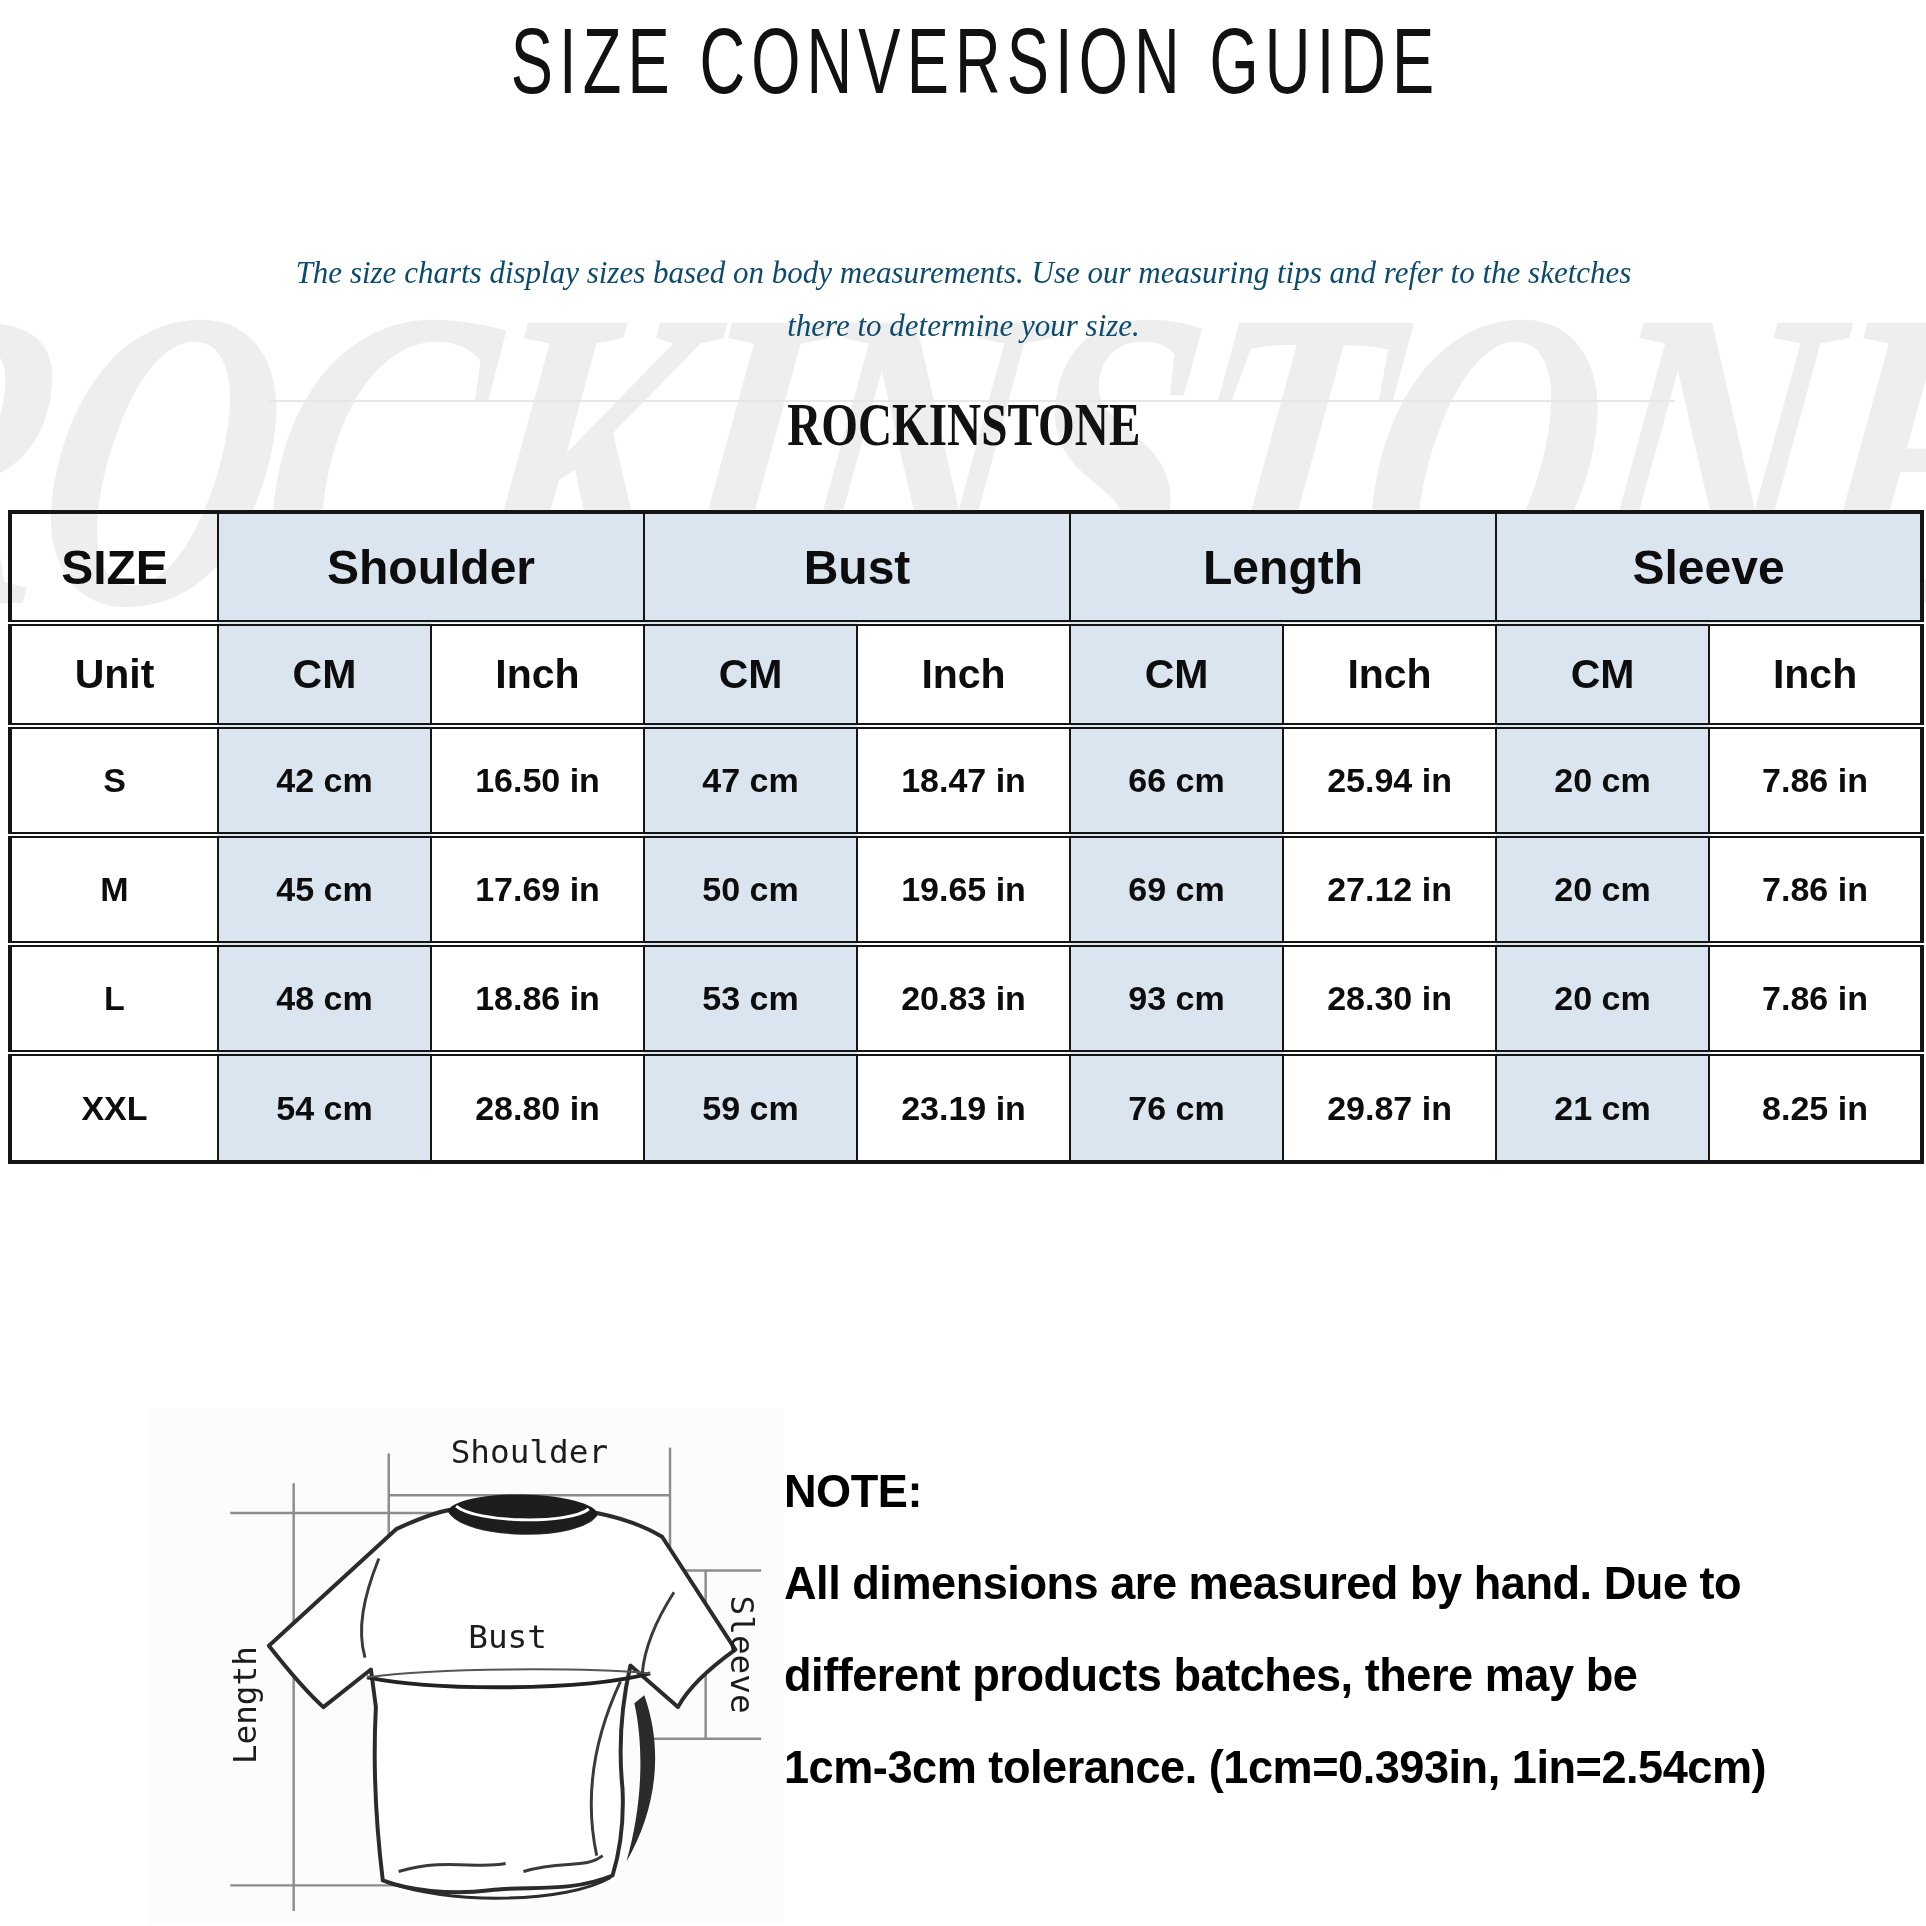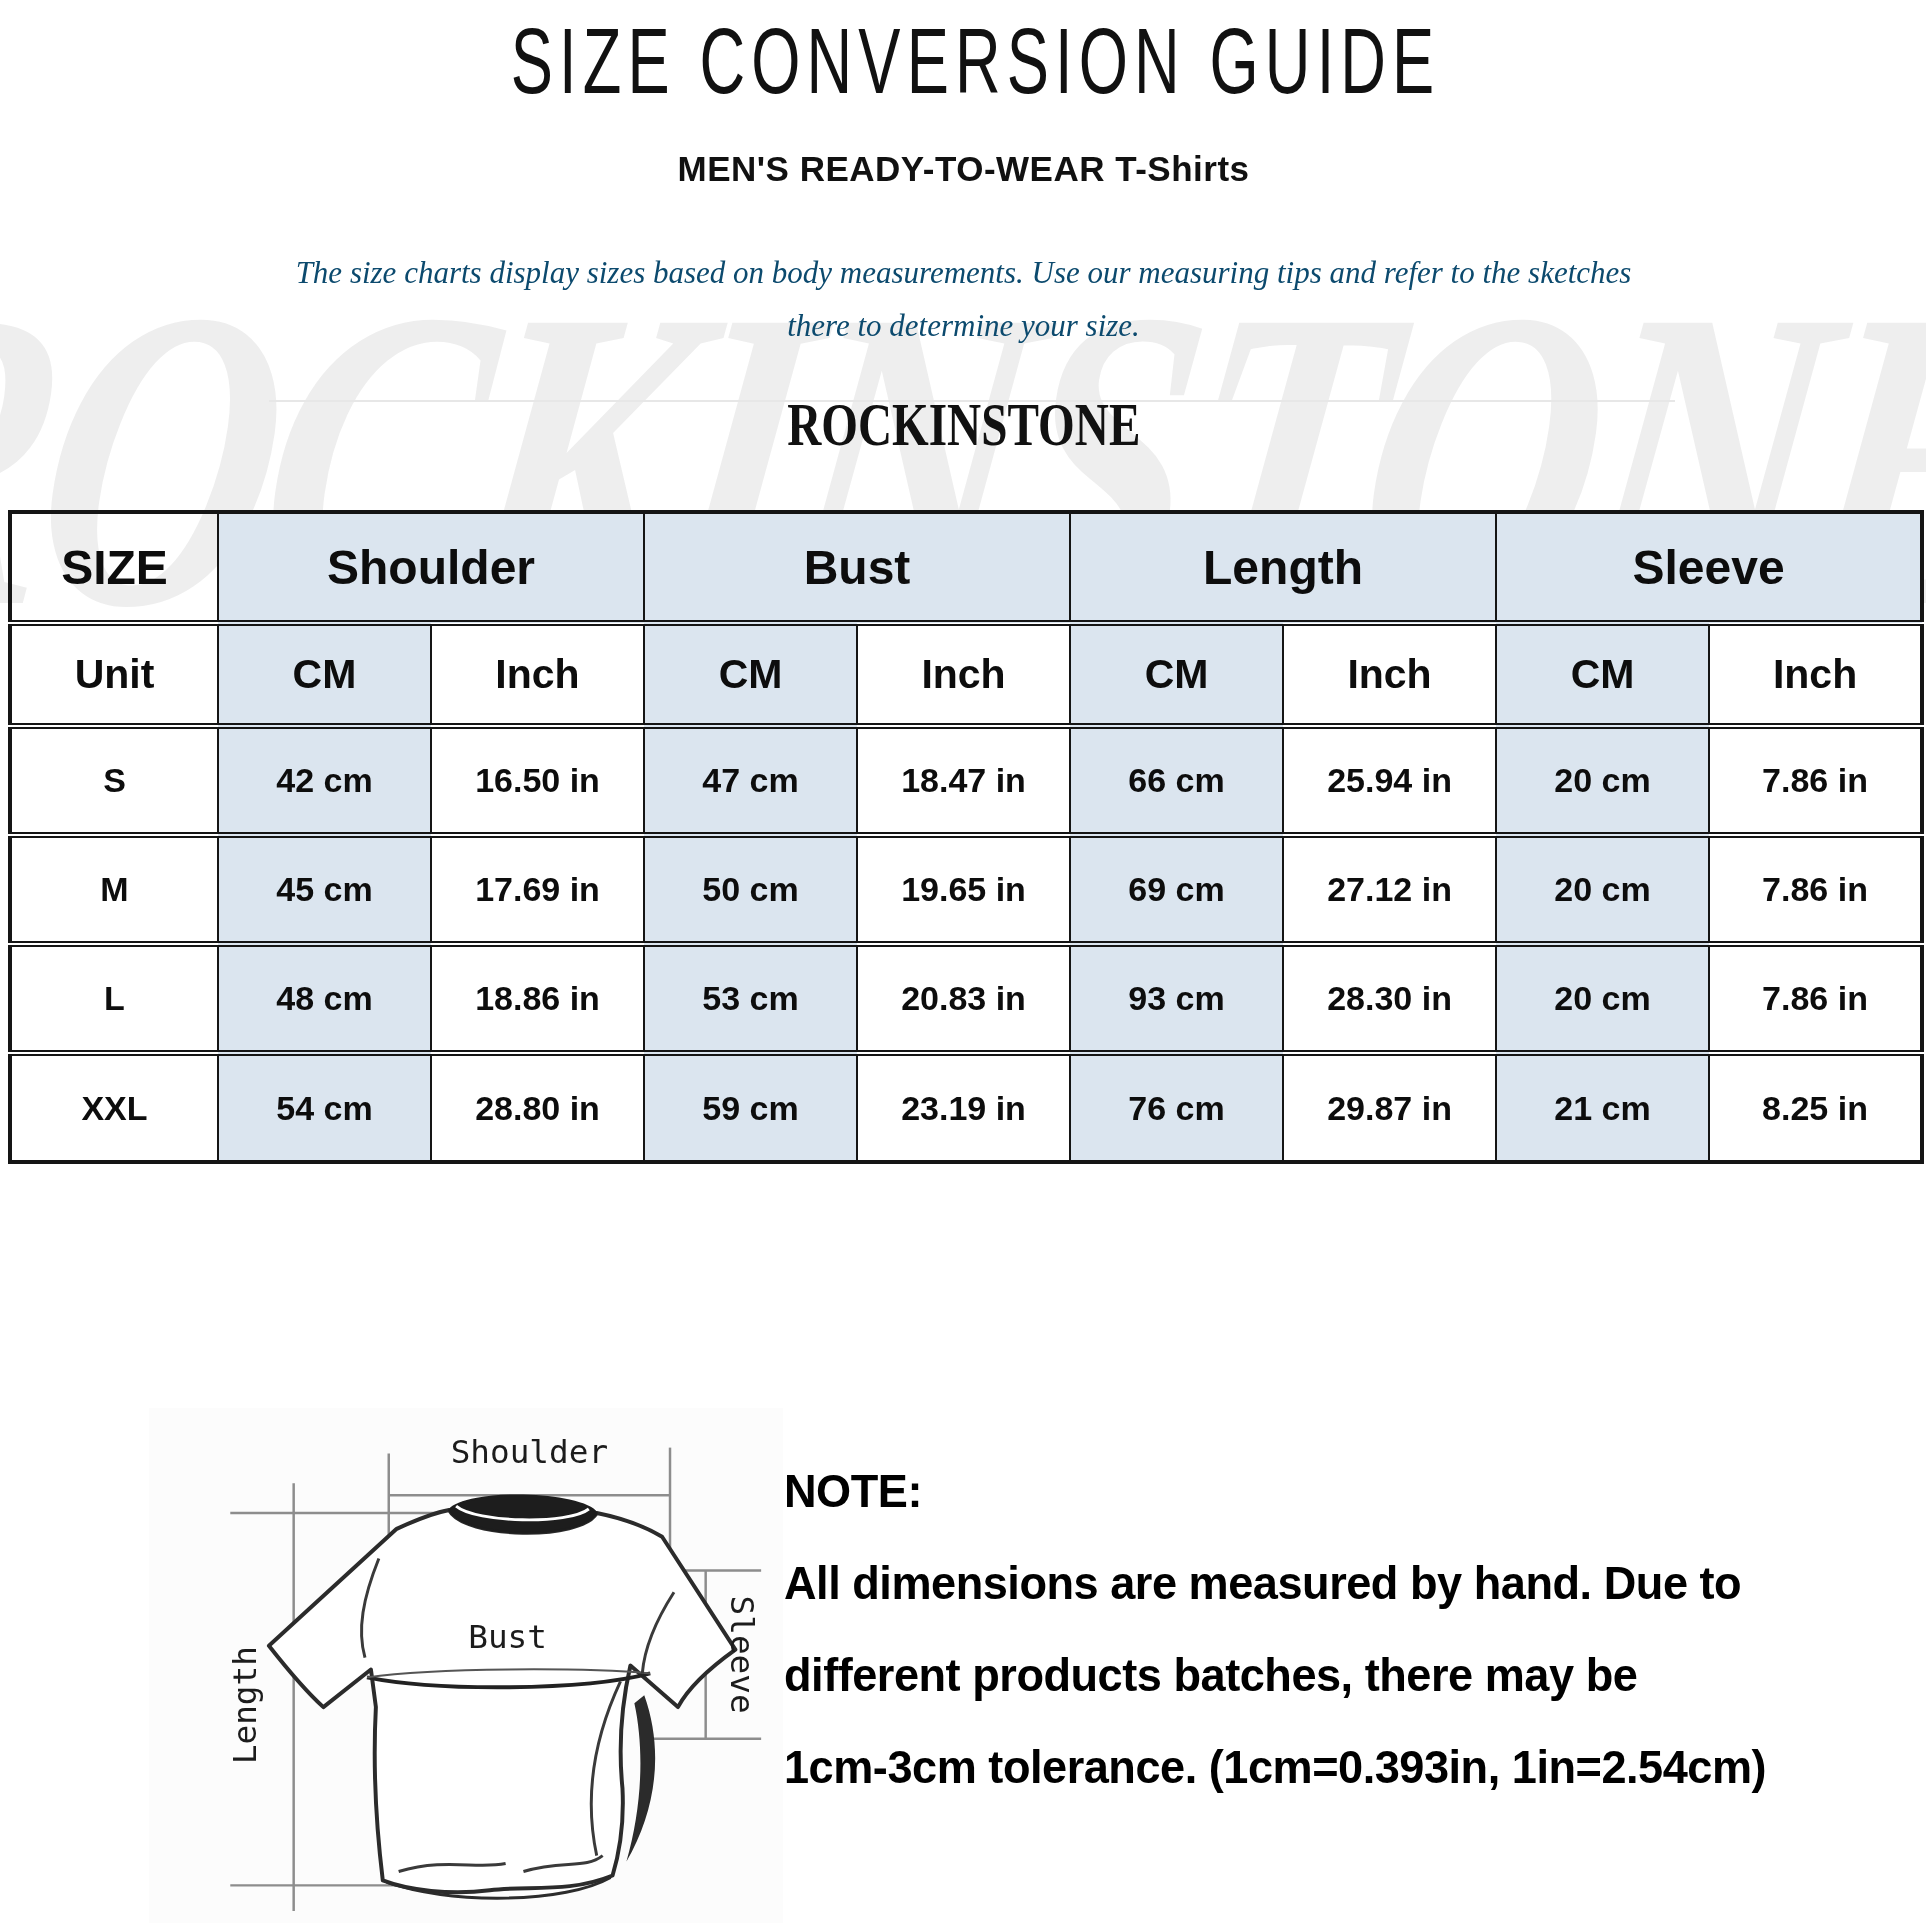--- a/index.html
+++ b/index.html
@@ -61,24 +61,20 @@
 <body>
 
 <div id="page">
 
   <div class="watermark">ROCKINSTONE</div>
 
   <div class="title">
     <span>SIZE CONVERSION GUIDE</span>
   </div>
 
-  <div class="subtitle">
-    <span>MEN'S READY-TO-WEAR</span>
-    <span>T-Shirts</span>
-  </div>
 
   <div class="desc">
     <div>The size charts display sizes based on body measurements. Use our measuring tips and refer to the sketches</div>
     <div>there to determine your size.</div>
   </div>
 
   <div class="divider"></div>
 
   <div class="brand">
     <span>ROCKINSTONE</span>

